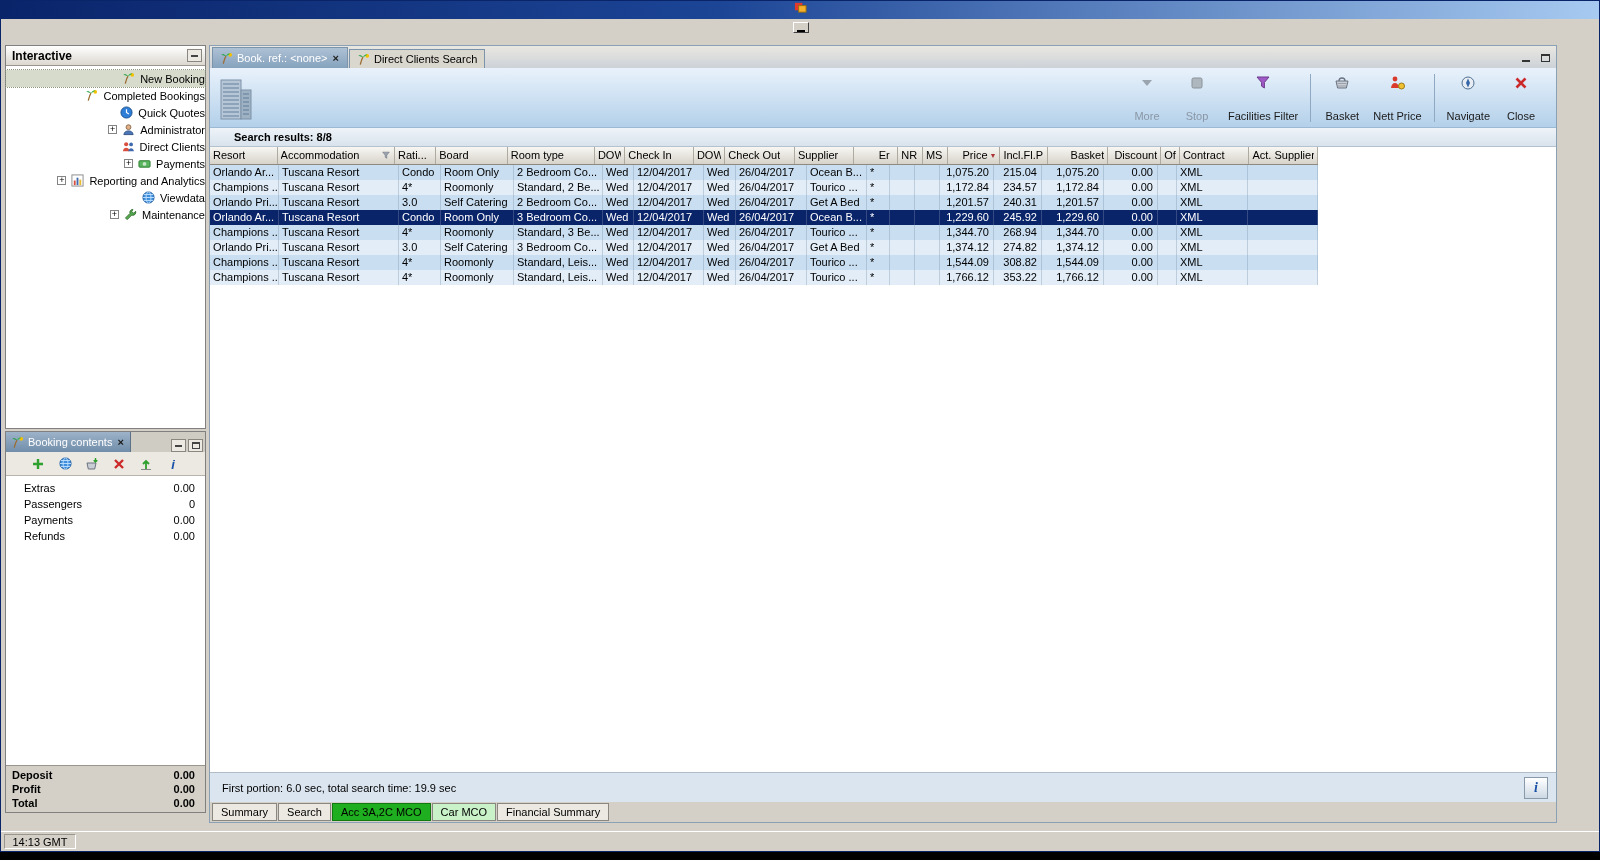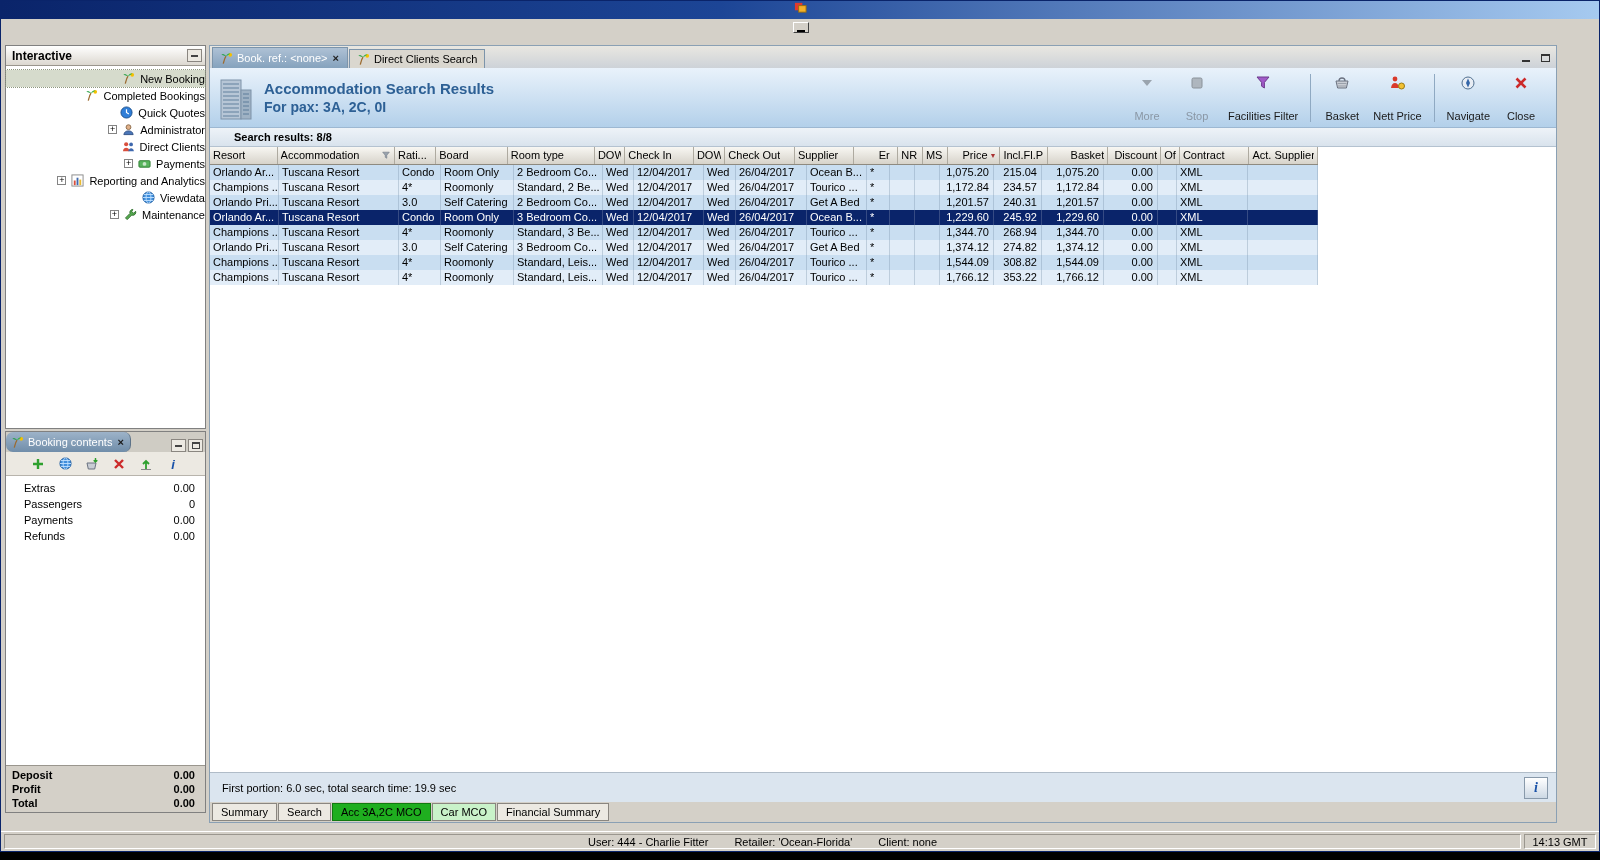--- a/index.html
+++ b/index.html
@@ -38,21 +38,21 @@
     text-align:center; margin-right:5px; flex:0 0 9px; }
   .expander.none { border:none; background:transparent; }
   .tree-item .icon { margin-right:5px; }
   .icon { display:inline-flex; align-items:center; justify-content:center; }
 
   
   .booking-panel { position:absolute; left:4px; top:394px; width:201px; height:382px; background:#fff;
     border:1px solid #808080; display:flex; flex-direction:column; }
   .bc-header { height:20px; background:#cfccc4; display:flex; align-items:flex-end; }
   .bc-tab { height:20px; display:flex; align-items:center; gap:4px; padding:0 5px;
-    background:linear-gradient(#9db3c9,#708da9); color:#fff; border-right:1px solid #5d7288; font-size:11px;border-radius:7px; }
+    background:linear-gradient(#9db3c9,#708da9); color:#fff; border-right:1px solid #5d7288; font-size:11px; }
   .bc-tab .tab-close { color:#1a1a1a; font-weight:bold; font-size:11px; padding:0 1px; cursor:default; }
   .bc-header .hspace { flex:1; }
   .bc-header .small-btn { margin:2px 2px 0 0; }
   .bc-toolbar { height:24px; background:#ece9e2; border-bottom:1px solid #b8b4ac; display:flex; align-items:center;
     justify-content:center; gap:9px; }
   .bc-tool { width:18px; height:18px; display:flex; align-items:center; justify-content:center; }
   .bc-list { padding-top:4px; }
   .bc-row { height:16px; display:flex; align-items:center; padding:0 10px 0 18px; }
   .bc-row .lbl { flex:1; }
   .bc-fill { flex:1; background:#fff; }
@@ -393,24 +393,20 @@
               <rect x="3" y="5" width="20" height="39" fill="#b7c6d6" stroke="#7d92a8"></rect>
               <rect x="23" y="15" width="10" height="29" fill="#9fb2c4" stroke="#7d92a8"></rect>
               <g stroke="#63819e">
                 <path d="M5 9h16M5 13h16M5 17h16M5 21h16M5 25h16M5 29h16M5 33h16M5 37h16M5 41h16"></path>
               </g>
               <g stroke="#5d7c9a">
                 <path d="M25 19h6M25 23h6M25 27h6M25 31h6M25 35h6M25 39h6"></path>
               </g>
             </svg>
           </span>
-        <div class="rh-titles">
-          <div class="rh-title">Accommodation Search Results</div>
-          <div class="rh-sub">For pax: 3A, 2C, 0I</div>
-        </div>
         <span class="hspace"></span>
         <div class="main-toolbar" id="main-toolbar">
             <div class="tool disabled">
               <span class="icon">
                 <svg width="18" height="16" viewBox="0 0 18 16">
                   <path d="M4 5h10l-5 6z" fill="#9aa4ae"></path>
                 </svg>
               </span>
               <div class="tlabel">More</div>
             </div>
@@ -734,21 +730,16 @@
           <div class="btab">Search</div>
           <div class="btab green">Acc 3A,2C MCO</div>
           <div class="btab pale-green">Car MCO</div>
           <div class="btab">Financial Summary</div>
         </div>
     </div>
 
   </div>
 
   <div class="statusbar">
-    <div class="sb-cell sb-main">
-      <span>User: 444 - Charlie Fitter</span>
-      <span>Retailer: 'Ocean-Florida'</span>
-      <span>Client: none</span>
-    </div>
     <div class="sb-cell sb-time">14:13 GMT</div>
   </div>
 
 </div>
 
 </body></html>

